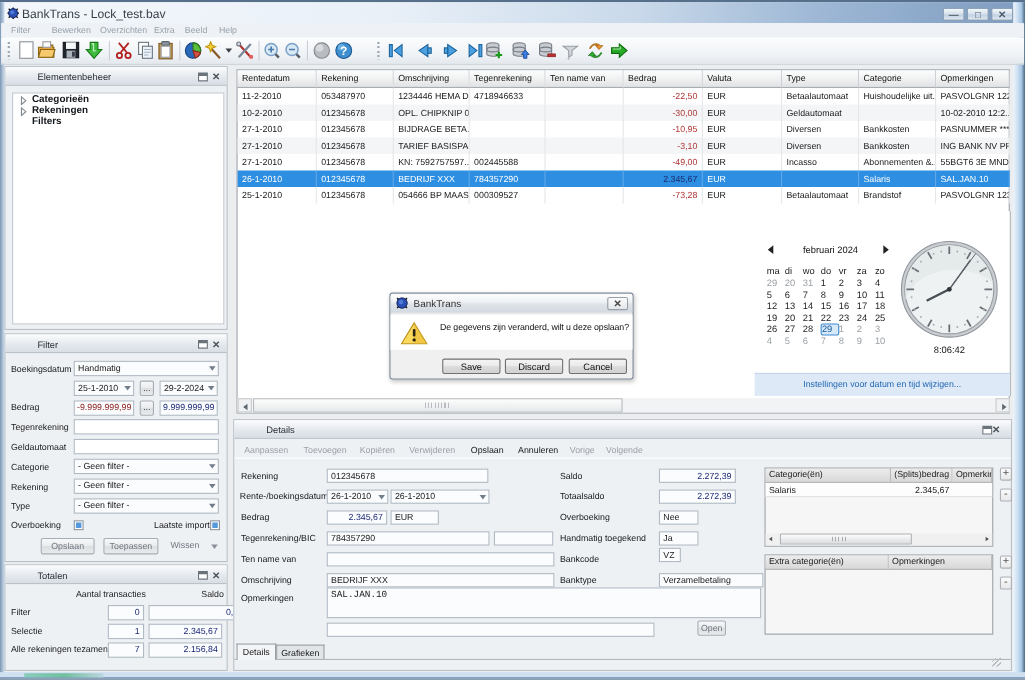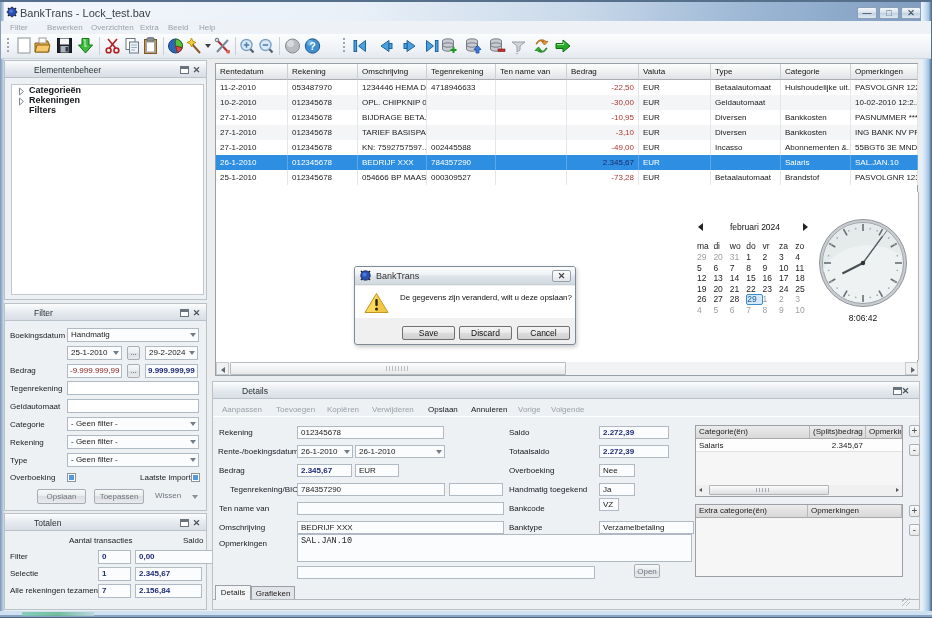--- a/index.html
+++ b/index.html
@@ -36,21 +36,21 @@
   color:#2a2f35; }
 .phead .t { position:absolute; left:5px; top:4px; font-size:8.5px;margin-left:24px; }
 .pico { position:absolute; top:5px; width:9px; height:8px; }
 .pico.float { border:1px solid #6a737c; border-top:3px solid #6a737c; background:#fff; }
 .pico.close { font-size:9px; line-height:8px; color:#4a525a; font-weight:bold; text-align:center; }
 
 .inp { position:absolute; background:#fafcfd; border:1px solid #b0bac4; font-size:8px;
   line-height:12px; padding:0 3px; white-space:nowrap; overflow:hidden; }
 .combo .arr { position:absolute; right:2px; top:4px; width:0; height:0;
   border-left:3.5px solid transparent; border-right:3.5px solid transparent; border-top:4px solid #717d89; }
-.num { color:#1e2a78; text-align:left;font-weight:bold; }
+.num { color:#1e2a78; text-align:right; }
 .red { color:#8b1a1a; }
 .btn { position:absolute; background:linear-gradient(#f7f8f9,#e9ebed 50%,#dcdfe2 50%,#e8eaec);
   border:1px solid #a7adb4; border-radius:2px; text-align:center; color:#6f767e; font-size:8px; }
 
 #tablewrap { left:215px; top:63px; width:703px; height:313px; background:#fff; border:1px solid #98a0a8; }
 .th { position:absolute; top:0; height:16px; background:linear-gradient(#fdfdfd,#f0f1f2 50%,#e0e2e5);
   border-right:1px solid #cdd0d3; border-bottom:1px solid #a8adb2; font-size:8px; line-height:15px;
   padding-left:4px; color:#111; white-space:nowrap; overflow:hidden; }
 .tr { position:absolute; height:15px; width:702px; }
 .tr.alt { background:#f3f5f6; }
@@ -578,20 +578,23 @@
           <circle cx="20.2" cy="20.9" r="0.9"></circle>
           <circle cx="31.8" cy="13.8" r="0.9"></circle>
           <circle cx="38.7" cy="11.7" r="0.9"></circle>
     </g>
     <line x1="46" y1="46" x2="25.4" y2="56.5" stroke="#464d53" stroke-width="2"></line>
     <line x1="46" y1="46" x2="65.4" y2="19.3" stroke="#464d53" stroke-width="1.3"></line>
     <line x1="46" y1="46" x2="70" y2="13.5" stroke="#5d666d" stroke-width="0.9"></line>
     <circle cx="46" cy="46" r="2.2" fill="#2d3339"></circle>
   </svg>
   <div class="abs" style="left:131px;top:121px;width:92px;text-align:center;font-size:8.5px;color:#111">8:06:42</div>
+  <div class="abs" style="left:0;top:147px;width:232px;height:21px;background:#dde9f7;border-top:1px solid #c2d4e8">
+    <div class="abs" style="left:0;top:5px;width:232px;text-align:center;color:#2268b2;font-size:8px">Instellingen voor datum en tijd wijzigen...</div>
+  </div>
 </div>
 <style>
 .cal { width:116px; display:flex; font-size:8.5px; }
 .cal span, .cal b { width:16.4px; text-align:left; font-weight:normal; display:block; line-height:10.5px; }
 .cal b { color:#1a1d20; }
 .cal b.gy { color:#9aa0a5; }
 #selday { background:#d6e9f8; border:1px solid #3c8ad0; border-radius:2px; line-height:8.5px; height:10.5px; color:#1a5a96; }
 .dmenu { position:absolute; top:0; font-size:8px; color:#9aa1a8; }
 .dmenu.on { color:#14181c; }
 .dlabel { position:absolute; font-size:8px; color:#14181c; white-space:nowrap; }
@@ -616,21 +619,21 @@
     <span class="dmenu" style="left:338px;top:4px">Volgende</span>
   </div>
   <div class="dlabel" style="left:6px;top:46px">Rekening</div>
   <div class="inp" style="left:84px;top:44px;width:147px;height:13px">012345678</div>
   <div class="dlabel" style="left:5px;top:65px">Rente-/boekingsdatum</div>
   <div class="inp combo" style="left:84px;top:63px;width:56px;height:13px">26-1-2010<span class="arr" style="top:3.5px"></span></div>
   <div class="inp combo" style="left:142px;top:63px;width:90px;height:13px">26-1-2010<span class="arr" style="top:3.5px"></span></div>
   <div class="dlabel" style="left:6px;top:84px">Bedrag</div>
   <div class="inp num" style="left:84px;top:82px;width:55px;height:13px">2.345,67</div>
   <div class="inp" style="left:142px;top:82px;width:44px;height:13px">EUR</div>
-  <div class="dlabel" style="left:17px;top:103px">Tegenrekening/BIC</div>
+  <div class="dlabel" style="left:6px;top:103px">Tegenrekening/BIC</div>
   <div class="inp" style="left:84px;top:101px;width:148px;height:13px">784357290</div>
   <div class="inp" style="left:236px;top:101px;width:54px;height:13px"></div>
   <div class="dlabel" style="left:6px;top:122px">Ten name van</div>
   <div class="inp" style="left:84px;top:120px;width:207px;height:13px"></div>
   <div class="dlabel" style="left:6px;top:141px">Omschrijving</div>
   <div class="inp" style="left:84px;top:139px;width:207px;height:13px">BEDRIJF XXX</div>
   <div class="dlabel" style="left:6px;top:157px">Opmerkingen</div>
   <div class="inp" style="left:84px;top:152px;width:395px;height:28px;font-family:'Liberation Mono',monospace;font-size:8.5px;line-height:12px">SAL.JAN.10</div>
   <div class="dlabel" style="left:6px;top:203px">Bijlage</div>
   <div class="inp" style="left:84px;top:184px;width:298px;height:13px"></div>

